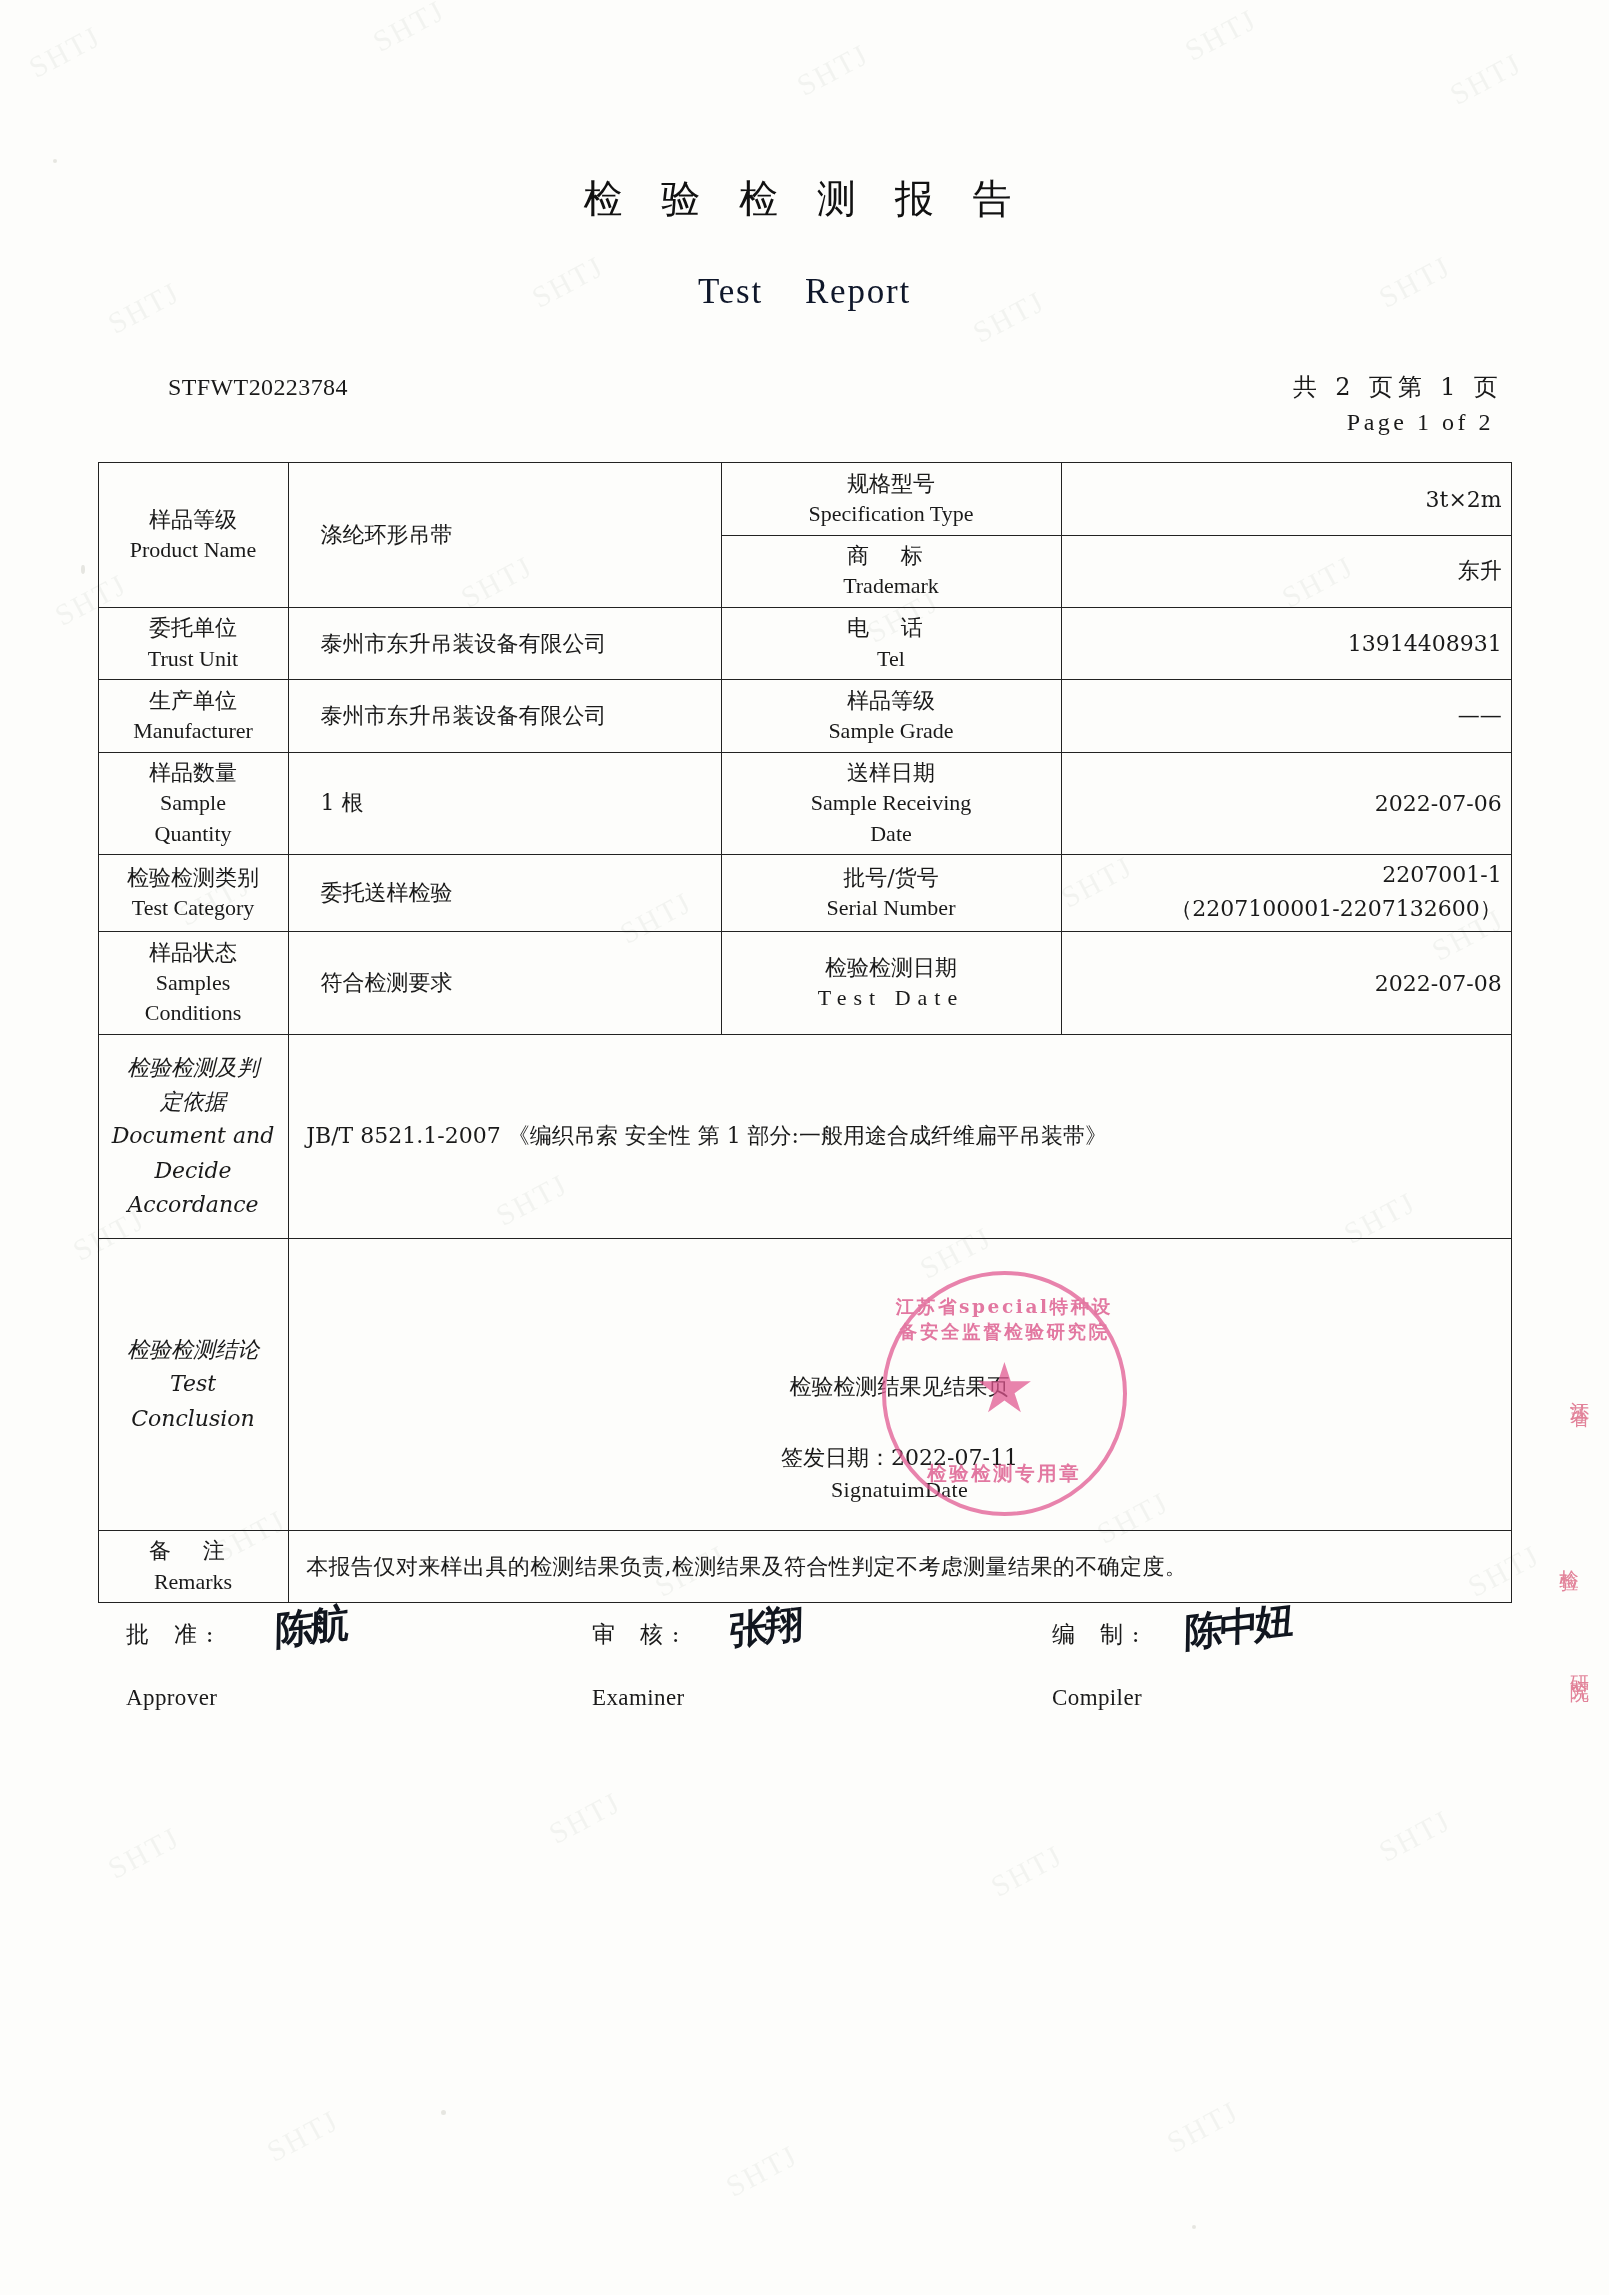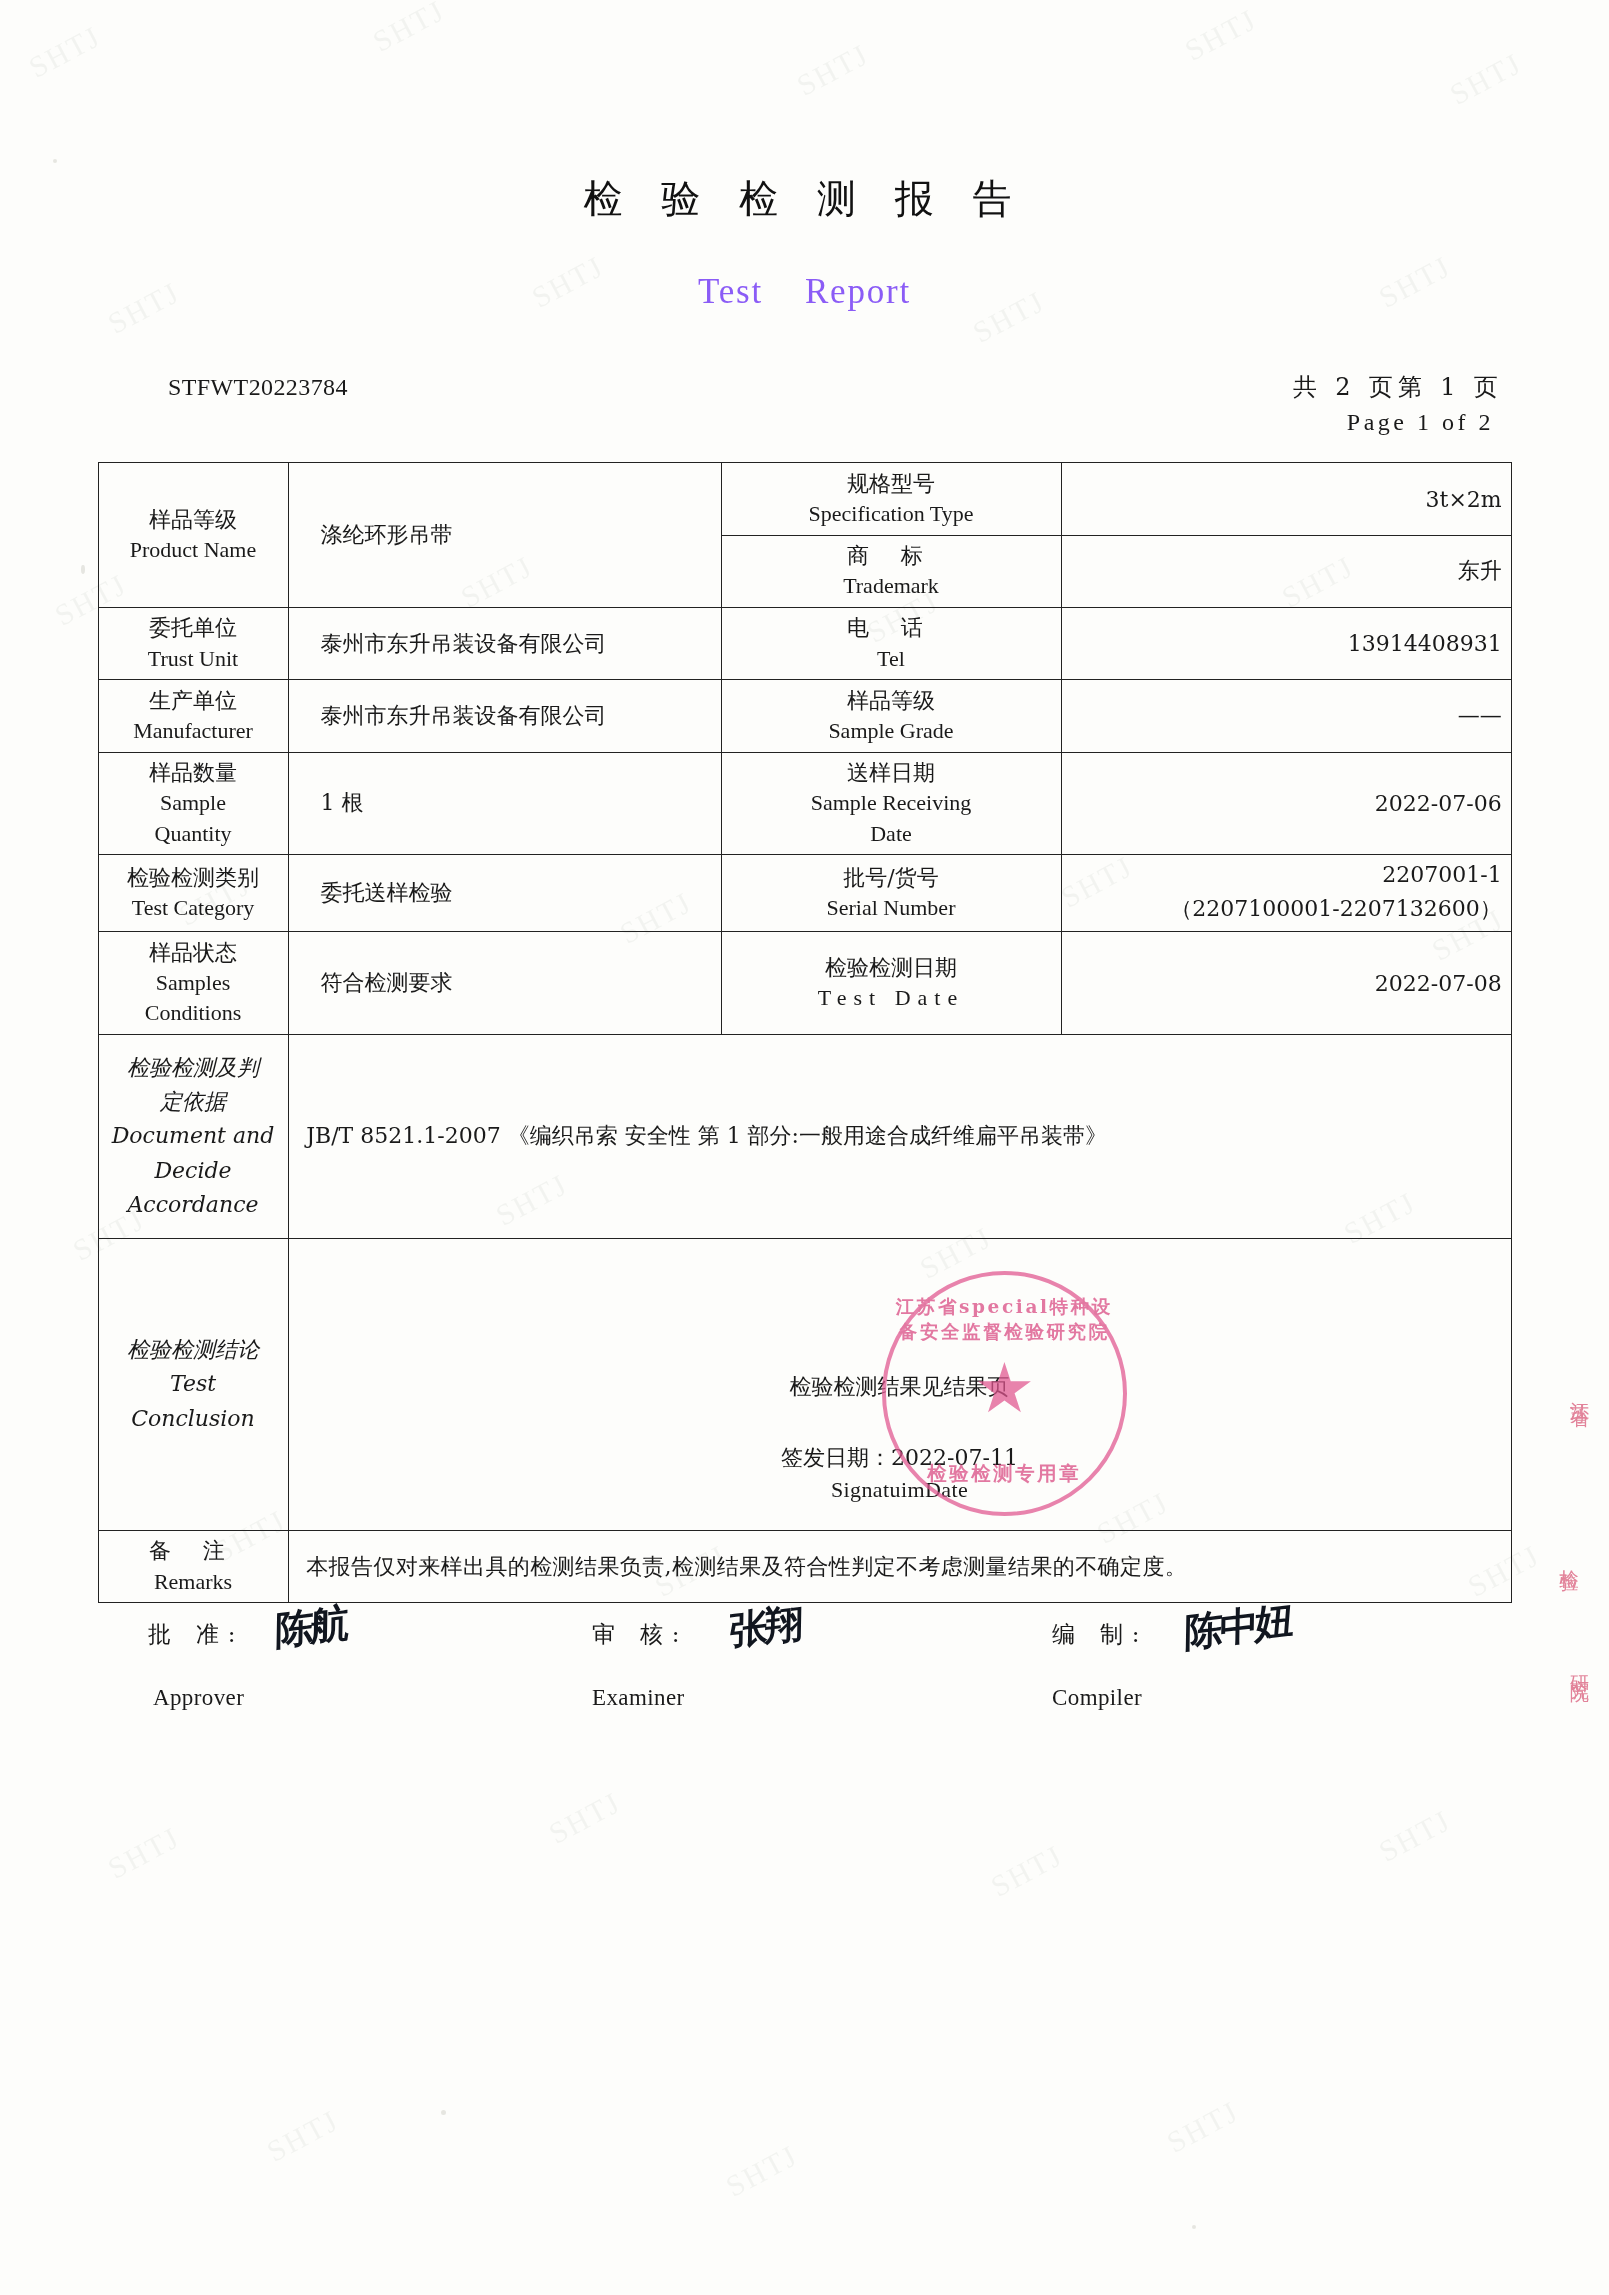--- a/index.html
+++ b/index.html
@@ -51,21 +51,21 @@
     font-family: Liberation Sans, sans-serif;
     font-weight: 500;
     color: #111;
   }
   .title-en {
     text-align: center;
     font-size: 35px;
     margin-top: 46px;
     font-family: "Liberation Serif", serif;
     letter-spacing: 1.8px;
-    color: #8b5cf6;
+    color: #0f172a;
   }
   .title-en .sp { display: inline-block; width: 42px; }
 
   .meta-row {
     position: relative;
     margin-top: 62px;
     height: 76px;
   }
   .report-no {
     position: absolute;
@@ -235,21 +235,21 @@
     position: absolute;
     top: -19.4px;
     font-family: "DejaVu Serif", serif;
     font-size: 39px;
     color: #11161f;
     transform: rotate(-7deg) skewX(-8deg);
     font-weight: bold;
     letter-spacing: -3.5px;
     white-space: nowrap;
   }
-  .i1 { left: 50px; text-align: right; }
+  .i1 { left: 28px; }
   .i2 { left: 494px; }
   .i3 { left: 954px; }
   .h1 { left: 177px; }
   .h2 { left: 631px; }
   .h3 { left: 1086px; }
 
   
   .margin-mark {
     position: absolute;
     right: 16px;

